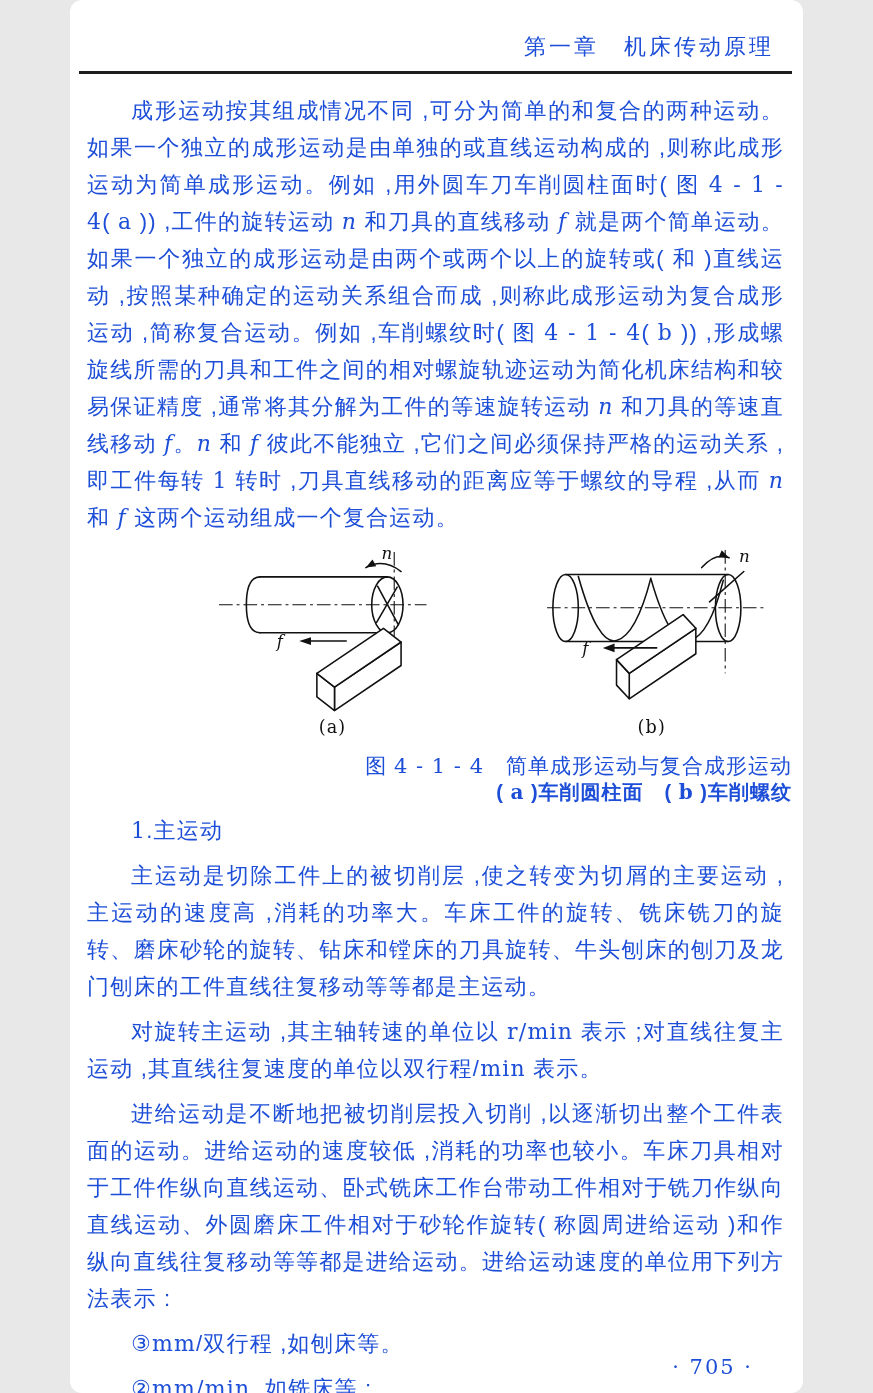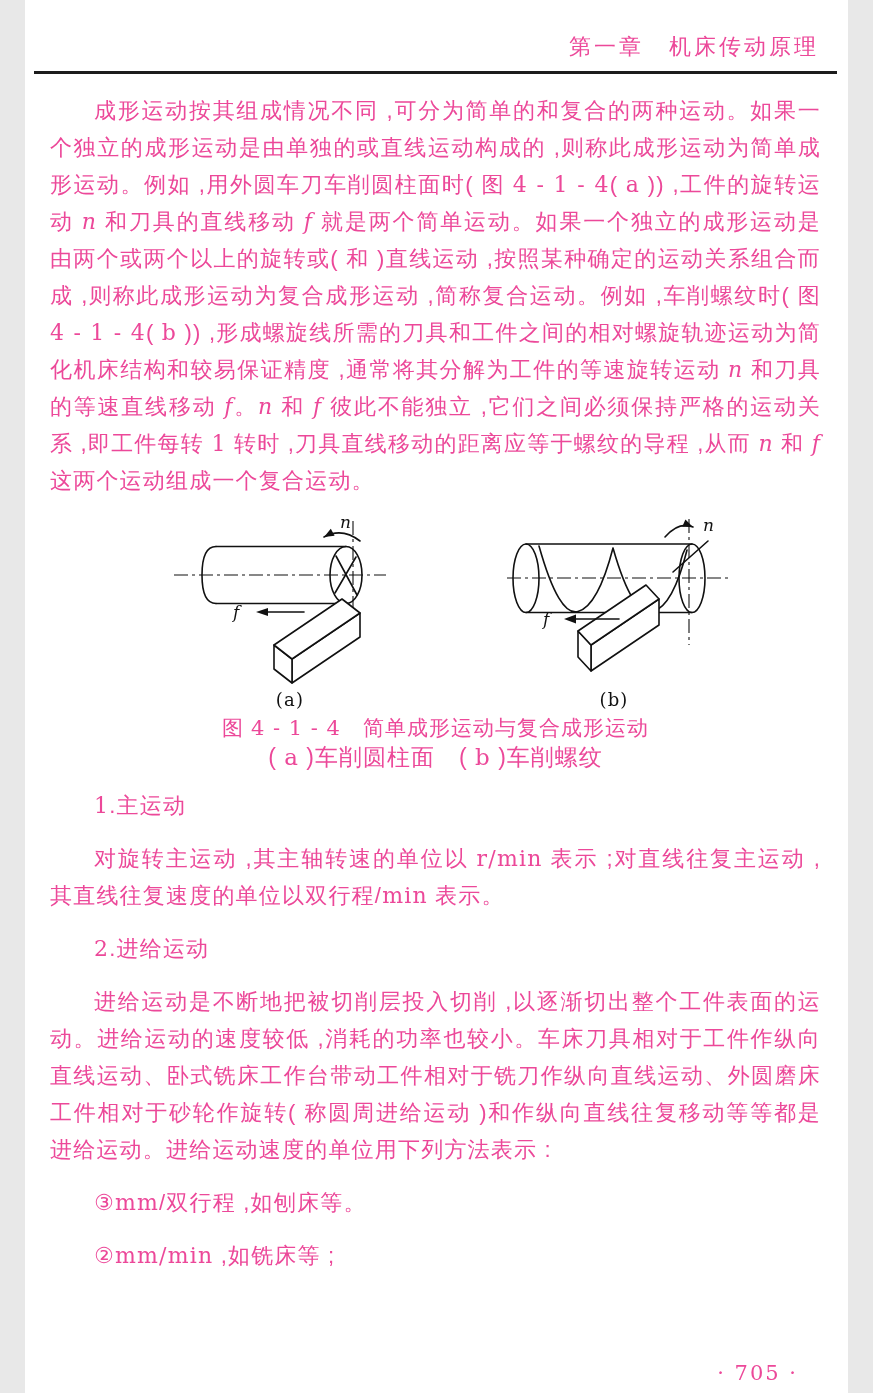--- a/index.html
+++ b/index.html
@@ -1,69 +1,70 @@
 <!DOCTYPE html>
 <html lang="zh"><head>
 <meta charset="utf-8">
 <style>
   html,body{margin:0;padding:0;background:#e8e8e8;}
   .page{
     position:relative;
-    width:823px;height:1393px;
+    width:733px;height:1393px;
     margin:0 auto;
     background:#ffffff;
-    color:#ec4899;
+    color:#1d4ed8;
     font-family:"Liberation Sans","DejaVu Sans",sans-serif;
     box-sizing:border-box;
     padding:32px 11px 0 9px;
     overflow:hidden;
+    border-radius:12px;
   }
   .chapter-header{
     text-align:right;
     font-size:22px;
     letter-spacing:3px;
     padding-right:18px;
     line-height:30px;
   }
   .header-rule{
     height:3px;
     background:#1c1c1c;
     margin-top:9px;
   }
   .body-text{
     margin-top:18px;
     font-size:22px;
     line-height:37px;
     letter-spacing:1.2px;
     text-align:justify;
   }
-  .body-text p{margin:16px;text-indent:2em;}
+  .body-text p{margin:8px;text-indent:2em;}
   .mi{font-family:"DejaVu Serif","Liberation Serif",serif;font-style:italic;}
   .rm{font-family:"DejaVu Serif","Liberation Serif",serif;}
   .p-gap{margin-top:27px;}
   
   .figures{
     display:flex;
     margin-left:138px;
     gap:105px;
     margin-top:4px;
   }
   .figures svg{display:block;}
   .ln{stroke:#111;stroke-width:1.6;fill:none;stroke-linecap:round;}
   .dd{stroke:#111;stroke-width:1.1;fill:none;stroke-dasharray:14 4 3 4;}
   .face{fill:#ffffff;stroke:#111;stroke-width:1.6;stroke-linejoin:round;}
   .ah{fill:#111;stroke:none;}
   .svg-it{font-family:"DejaVu Serif","Liberation Serif",serif;font-style:italic;font-size:17px;fill:#111;}
   .fig-label{font-family:"DejaVu Serif","Liberation Serif",serif;font-size:18px;fill:#111;}
-  .caption{text-align:center;margin-top:0;}
+  .caption{text-align:right;margin-top:9px;}
   .caption .c1{font-size:21px;line-height:30px;letter-spacing:1px;}
-  .caption .c2{font-size:23px;line-height:28px;letter-spacing:1px;}
+  .caption .c2{font-size:20px;line-height:23px;letter-spacing:1px;font-weight:bold;}
   .page-number{
     position:absolute;
-    right:50px;bottom:8px;
+    right:50px;bottom:14px;
     font-family:"DejaVu Serif","Liberation Serif",serif;
     font-size:21px;
     letter-spacing:2px;
   }
 </style>
 </head>
 <body>
 
 <div class="page">
 
@@ -136,23 +137,23 @@
       </svg>
     </div>
 
     <div class="caption">
       <div class="c1">图 <span class="rm">4 - 1 - 4</span>　简单成形运动与复合成形运动</div>
       <div class="c2">( <span class="rm">a</span> )车削圆柱面　( <span class="rm">b</span> )车削螺纹</div>
     </div>
 
 
     <p><span class="rm">1</span>.主运动</p>
+    <p>主运动是切除工件上的被切削层 ,使之转变为切屑的主要运动 ,主运动的速度高 ,消耗的功率大。车床工件的旋转、铣床铣刀的旋转、磨床砂轮的旋转、钻床和镗床的刀具旋转、牛头刨床的刨刀及龙门刨床的工件直线往复移动等等都是主运动。</p>
     <p>对旋转主运动 ,其主轴转速的单位以 <span class="rm">r/min</span> 表示 ;对直线往复主运动 ,其直线往复速度的单位以双行程/<span class="rm">min</span> 表示。</p>
 
-    <p><span class="rm">2</span>.进给运动</p>
     <p>进给运动是不断地把被切削层投入切削 ,以逐渐切出整个工件表面的运动。进给运动的速度较低 ,消耗的功率也较小。车床刀具相对于工件作纵向直线运动、卧式铣床工作台带动工件相对于铣刀作纵向直线运动、外圆磨床工件相对于砂轮作旋转( 称圆周进给运动 )和作纵向直线往复移动等等都是进给运动。进给运动速度的单位用下列方法表示 :</p>
 
     <p>③<span class="rm">mm</span>/双行程 ,如刨床等。</p>
     <p>②<span class="rm">mm/min</span> ,如铣床等 ;</p>
 
   </div>
 
   <div class="page-number">· 705 ·</div>
 </div>
 

